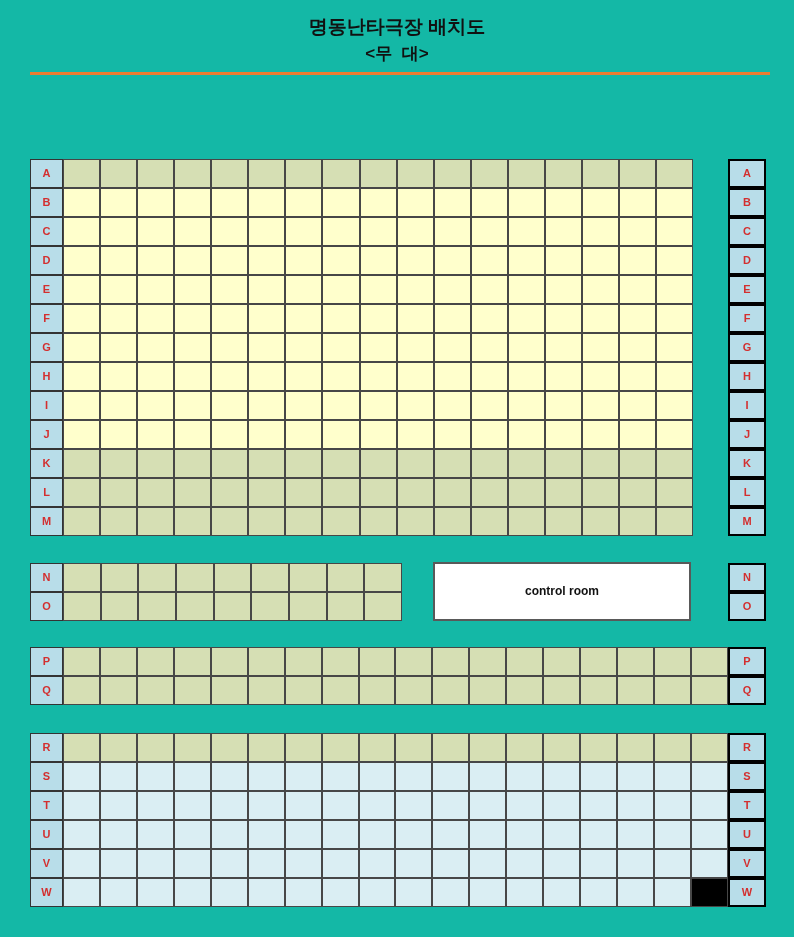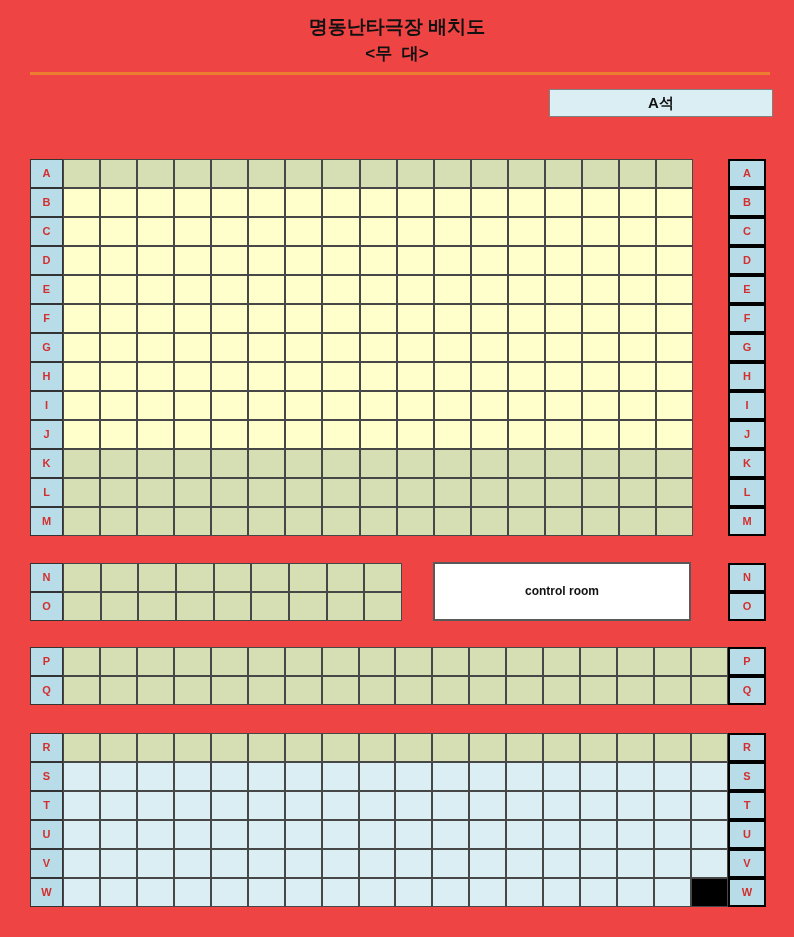--- a/index.html
+++ b/index.html
@@ -1,19 +1,19 @@
 <!DOCTYPE html>
 <html><head>
 <meta charset="utf-8">
 <style>
   * { margin:0; padding:0; box-sizing:border-box; }
   html,body { background:#ffffff; }
   body { font-family:"Liberation Sans","DejaVu Sans",sans-serif; }
   .page {
-    position:relative; width:794px; height:937px; background:#ef4444;
+    position:relative; width:794px; height:937px; background:#14b8a6;
     overflow:hidden; margin:0 auto;
   }
   .title {
     position:absolute; top:14px; left:0; width:100%;
     text-align:center; font-size:19px; font-weight:bold; color:#111;
   }
   .subtitle {
     position:absolute; top:42px; left:0; width:100%;
     text-align:center; font-size:17px; font-weight:bold; color:#111;
     white-space:pre;
@@ -62,21 +62,20 @@
 </head>
 <body>
 
 <div class="page">
 
   <div class="title">명동난타극장 배치도</div>
   <div class="subtitle">&lt;무  대&gt;</div>
 
   <div class="rule rule-top"></div>
 
-  <div class="legend-box legend-a">A석</div>
 
 
   <div class="section sec-floor1">
       <div class="seat-row">
         <div class="row-label left" style="background: rgb(184, 221, 233); color: rgb(211, 47, 47);">A</div>
         <div class="seats" style="width: 630px;">
           <div class="seat" style="background: rgb(214, 223, 180);"></div>
           <div class="seat" style="background: rgb(214, 223, 180);"></div>
           <div class="seat" style="background: rgb(214, 223, 180);"></div>
           <div class="seat" style="background: rgb(214, 223, 180);"></div>

